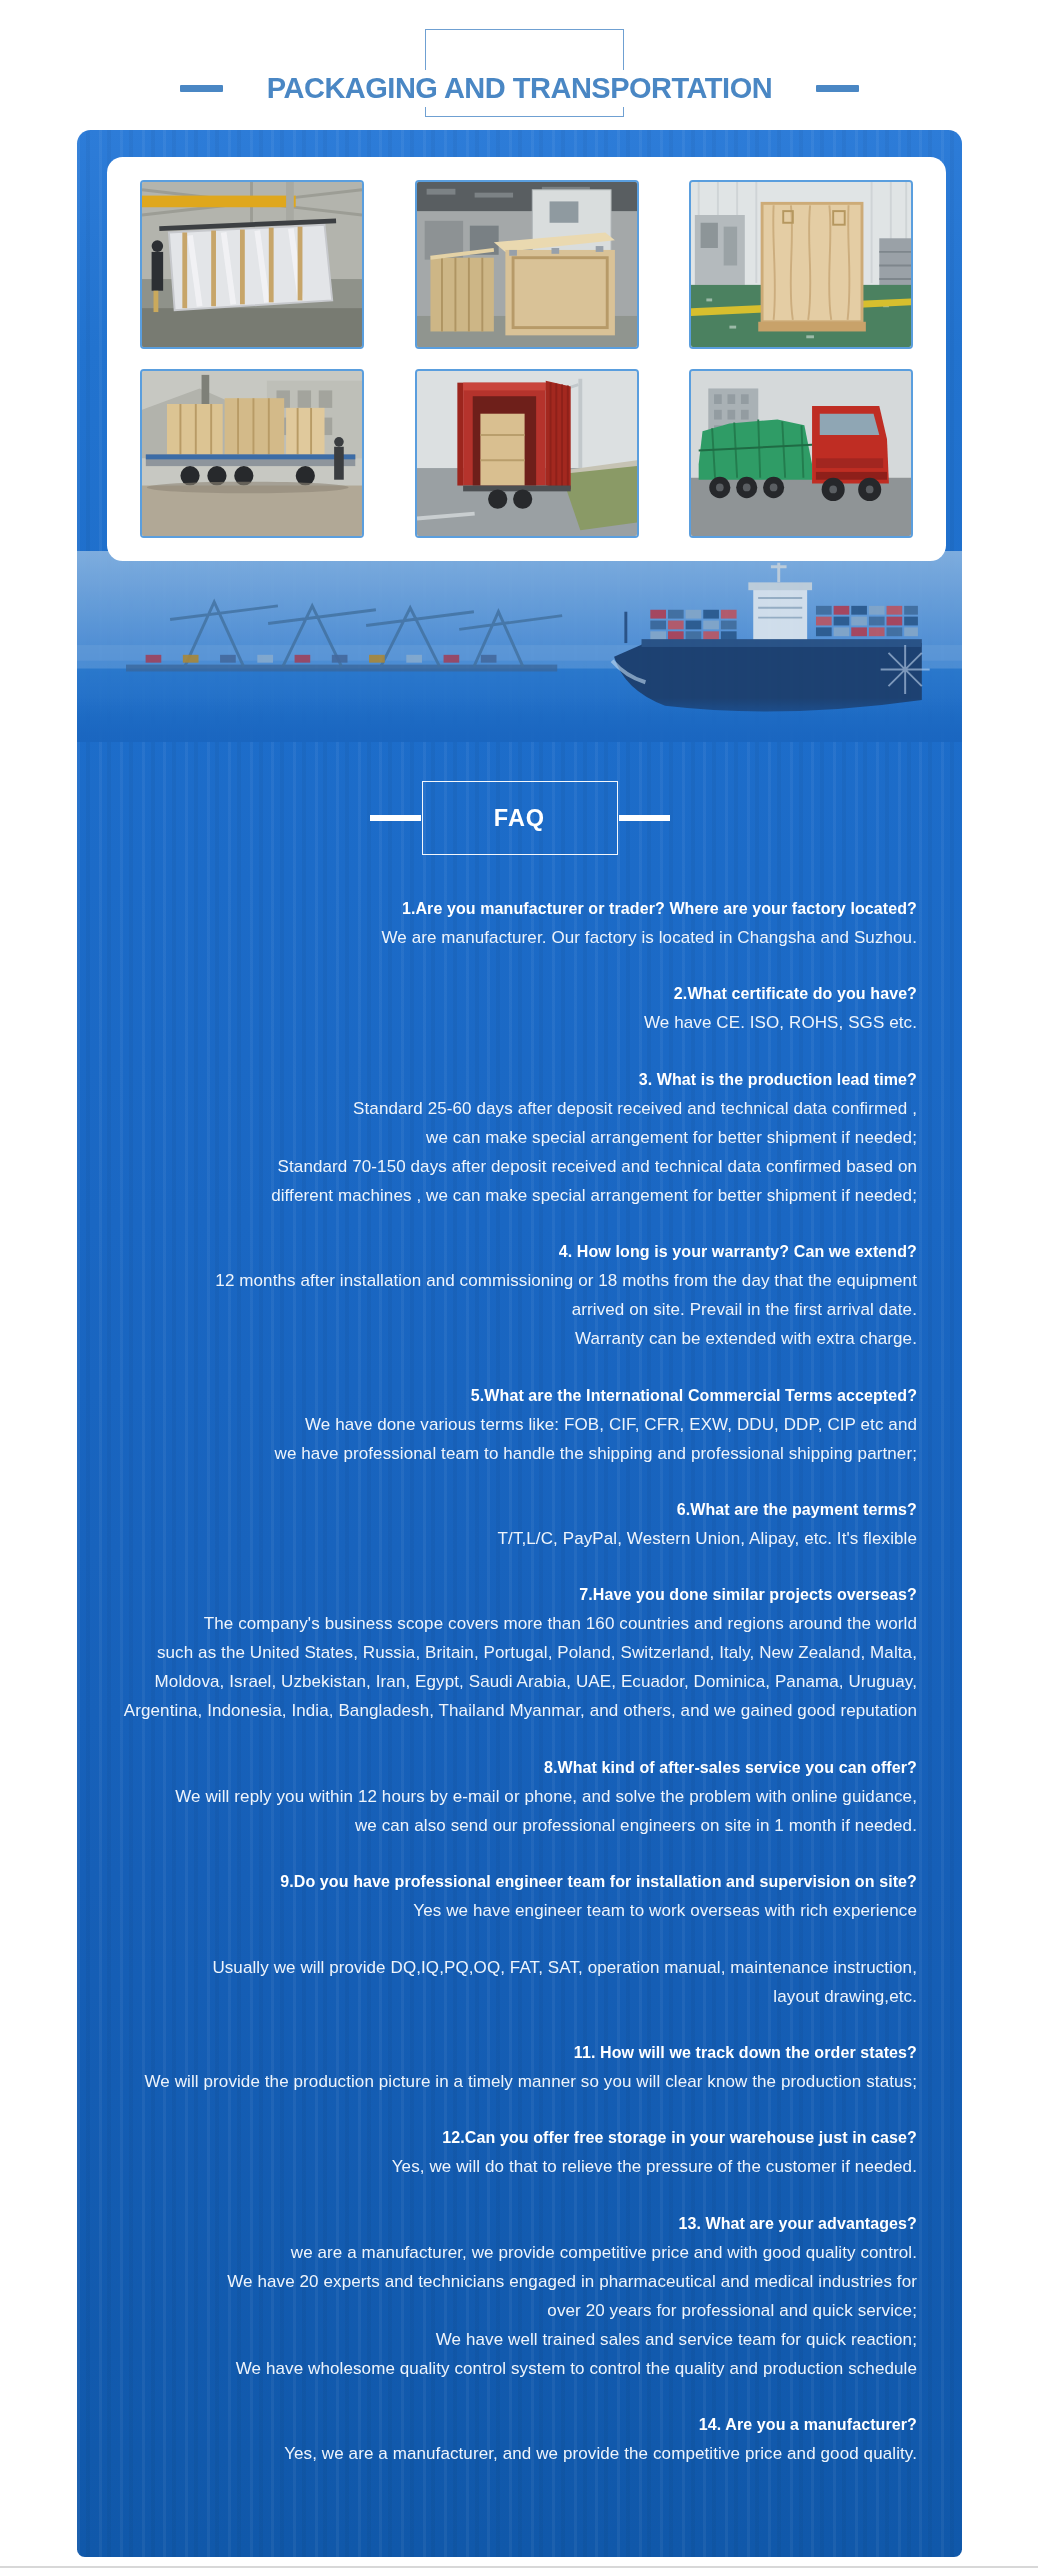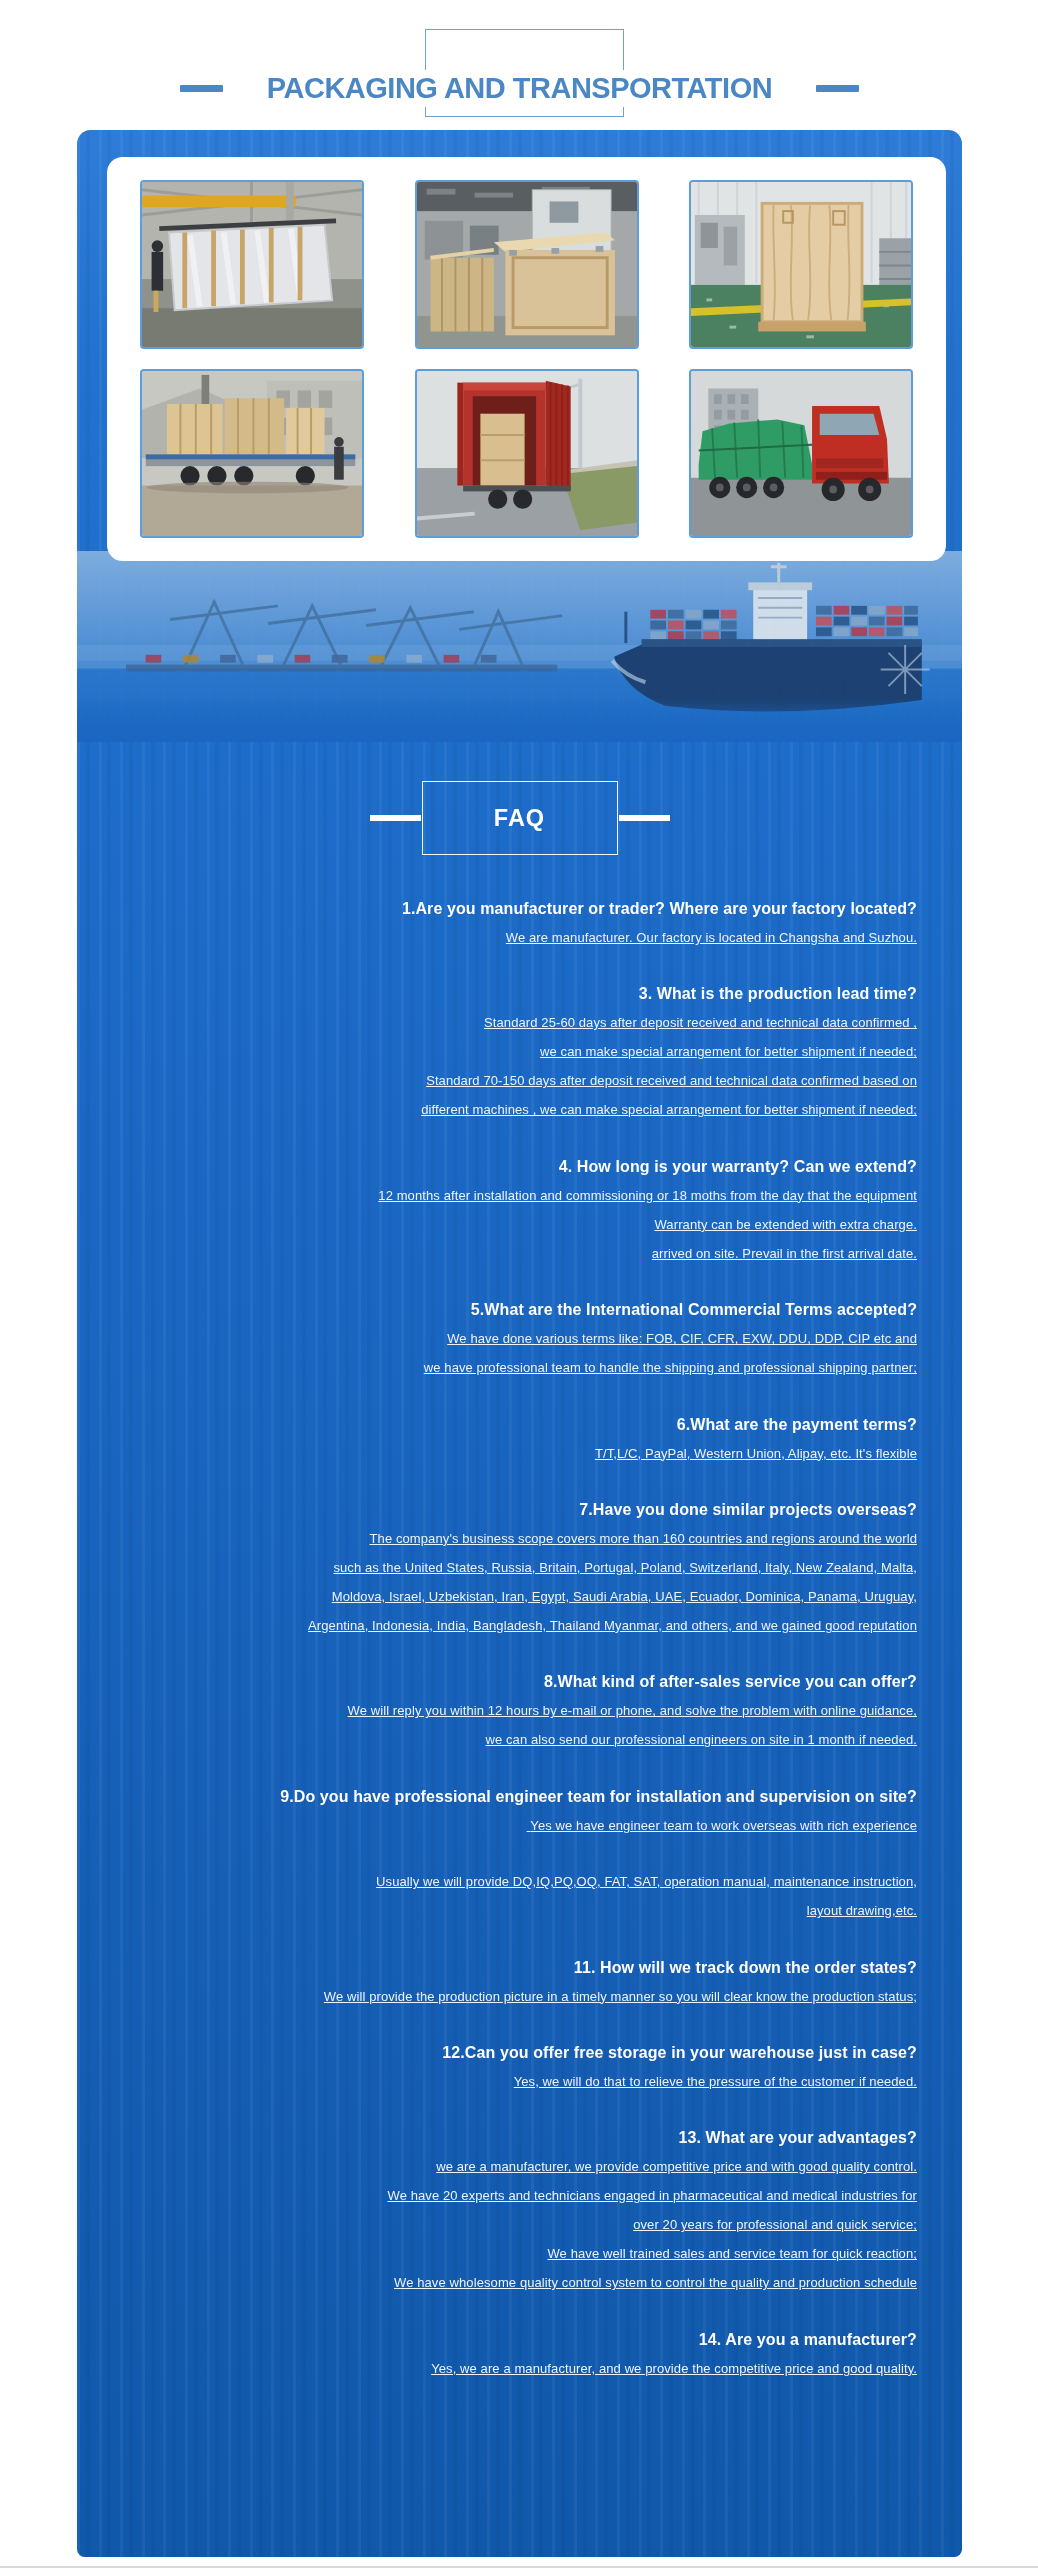--- a/index.html
+++ b/index.html
@@ -40,21 +40,21 @@
               justify-content:center;align-items:center;gap:1px;z-index:2;}
   .faq-dash{width:51px;height:5.9px;background:#ffffff;flex:none;}
   .faq-box{width:196px;height:74px;border:1px solid rgba(255,255,255,.95);
            display:flex;align-items:center;justify-content:center;
            color:#ffffff;font-size:23.5px;font-weight:bold;letter-spacing:1px;box-sizing:border-box;}
 
   
   .faq-list{position:absolute;left:45px;right:45px;top:764px;z-index:2;}
   .faq-item{margin-bottom:27.4px;text-align:right;}
   .faq-q{color:#ffffff;font-weight:bold;font-size:16px;line-height:29px;letter-spacing:0.1px;}
-  .faq-a{color:#eef4fb;font-size:13px;line-height:29px;letter-spacing:0.1px;white-space:pre-wrap;text-decoration:underline;}
+  .faq-a{color:#eef4fb;font-size:17px;line-height:29px;letter-spacing:0.1px;white-space:pre-wrap;}
 
   
   .bottom-divider{position:absolute;left:0;top:2566px;width:1039px;height:2px;background:#d8d8d8;}
 </style>
 </head>
 <body>
 
 <div class="page">
 
   <div class="sec-header">
@@ -373,31 +373,35 @@
       <div class="faq-box">FAQ</div>
       <span class="faq-dash"></span>
     </div>
 
     <div class="faq-list">
         <div class="faq-item">
           <div class="faq-q">1.Are you manufacturer or trader? Where are your factory located?</div>
           <div class="faq-a">We are manufacturer. Our factory is located in Changsha and Suzhou.</div>
         </div>
         <div class="faq-item">
+          <div class="faq-q">2.What certificate do you have?</div>
+          <div class="faq-a">We have CE. ISO, ROHS, SGS etc.</div>
+        </div>
+        <div class="faq-item">
           <div class="faq-q">3. What is the production lead time?</div>
           <div class="faq-a">Standard 25-60 days after deposit received and technical data confirmed ,</div>
           <div class="faq-a">we can make special arrangement for better shipment if needed;</div>
           <div class="faq-a">Standard 70-150 days after deposit received and technical data confirmed based on</div>
           <div class="faq-a">different machines , we can make special arrangement for better shipment if needed;</div>
         </div>
         <div class="faq-item">
           <div class="faq-q">4. How long is your warranty? Can we extend?</div>
           <div class="faq-a">12 months after installation and commissioning or 18 moths from the day that the equipment</div>
+          <div class="faq-a">arrived on site. Prevail in the first arrival date.</div>
           <div class="faq-a">Warranty can be extended with extra charge.</div>
-          <div class="faq-a">arrived on site. Prevail in the first arrival date.</div>
         </div>
         <div class="faq-item">
           <div class="faq-q">5.What are the International Commercial Terms accepted?</div>
           <div class="faq-a">We have done various terms like: FOB, CIF, CFR, EXW, DDU, DDP, CIP etc and</div>
           <div class="faq-a">we have professional team to handle the shipping and professional shipping partner;</div>
         </div>
         <div class="faq-item">
           <div class="faq-q">6.What are the payment terms?</div>
           <div class="faq-a">T/T,L/C, PayPal, Western Union, Alipay, etc. It's flexible</div>
         </div>

